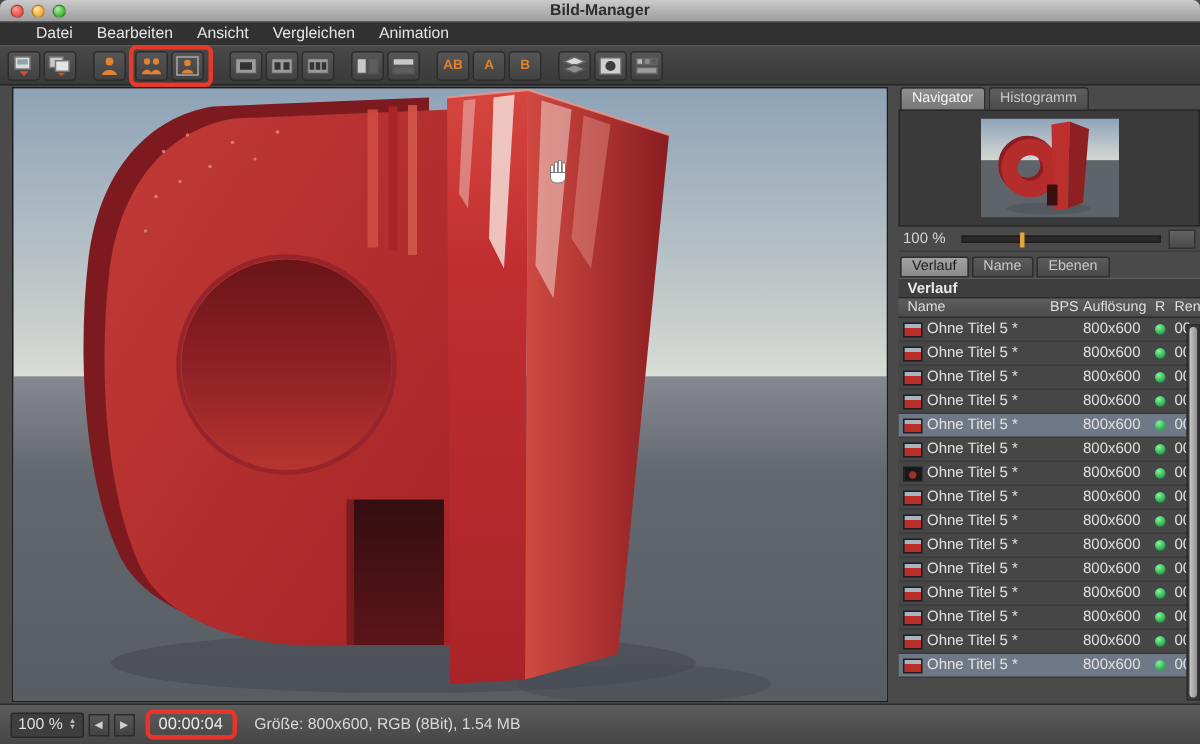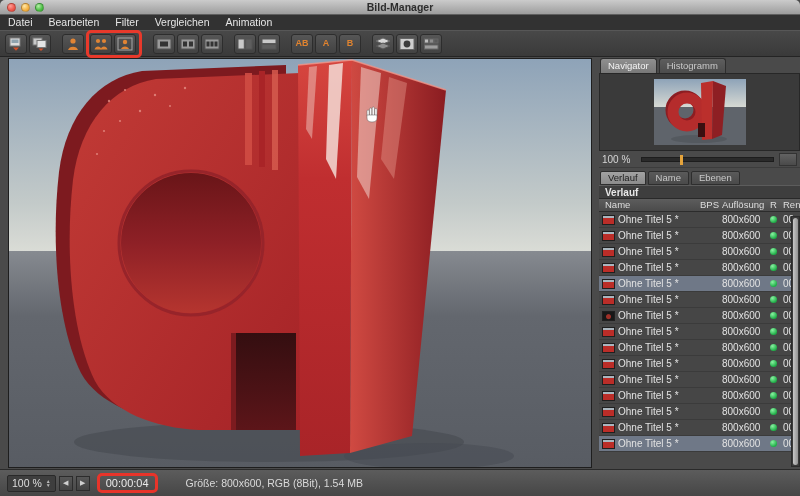--- a/index.html
+++ b/index.html
@@ -10,21 +10,21 @@
   
   .titlebar{position:absolute;top:0;left:0;right:0;height:15px;background:linear-gradient(#cbcbcb,#9d9d9d);border-bottom:1px solid #5f5f5f;border-radius:5px 5px 0 0;}
   .titlebar .title{text-align:center;font-size:10.5px;font-weight:bold;color:#2d2d2d;line-height:15px;}
   .traffic{position:absolute;left:7px;top:3px;display:flex;gap:5px;}
   .tl{width:9px;height:9px;border-radius:50%;border:1px solid rgba(0,0,0,.25);}
   .tl.red{background:radial-gradient(circle at 35% 30%,#ff9d95,#ec5347 65%);}
   .tl.yellow{background:radial-gradient(circle at 35% 30%,#ffe9a8,#f3ad3c 65%);}
   .tl.green{background:radial-gradient(circle at 35% 30%,#b6f0a8,#46ba3f 65%);}
 
   
-  .menubar{position:absolute;top:15px;left:0;right:0;height:15px;background:#323232;display:flex;align-items:center;padding-left:0;}
+  .menubar{position:absolute;top:15px;left:0;right:0;height:15px;background:#323232;display:flex;align-items:center;padding-left:16px;}
   .menu-item{font-size:10.5px;color:#e6e6e6;padding:0 8px;line-height:15px;}
 
   
   .toolbar{position:absolute;top:30px;left:0;right:0;height:27px;background:linear-gradient(#484848,#3a3a3a);border-top:1px solid #575757;border-bottom:1px solid #242424;display:flex;align-items:center;padding:0 5px;}
   .tbtn{width:22px;height:20px;background:linear-gradient(#565656,#424242);border:1px solid #2d2d2d;border-radius:3px;display:flex;align-items:center;justify-content:center;margin-right:2px;flex:none;}
   .tbgap{width:9px;flex:none;}
   .tb-annotation{display:flex;border:3px solid #e8392b;border-radius:5px;padding:1px;margin-right:2px;flex:none;}
   .tbtxt{font-size:9px;font-weight:bold;color:#e0832f;line-height:1;}
 
   
@@ -63,41 +63,41 @@
   .vscroll{position:absolute;right:0;top:159px;width:9px;bottom:2px;background:#3a3a3a;border:1px solid #2c2c2c;}
   .vthumb{position:absolute;left:1px;right:1px;top:1px;bottom:1px;border-radius:3px;background:linear-gradient(90deg,#c7c7c7,#929292);}
 
   
   .statusbar{position:absolute;left:0;right:0;bottom:0;height:27px;background:linear-gradient(#5c5c5c,#464646);border-top:1px solid #2a2a2a;display:flex;align-items:center;padding-left:7px;font-size:10.5px;color:#dedede;}
   .zoom-ctl{display:flex;align-items:center;height:17px;background:#3e3e3e;border:1px solid #292929;border-radius:2px;padding:0 4px;gap:4px;}
   .stepper{display:flex;flex-direction:column;font-size:5px;color:#b9b9b9;line-height:4.5px;}
   .play-btn{width:14px;height:15px;display:flex;align-items:center;justify-content:center;font-size:7px;color:#cfcfcf;background:linear-gradient(#575757,#434343);border:1px solid #2c2c2c;margin-left:3px;}
   .time-annotation{margin-left:7px;border:3px solid #e8342a;border-radius:5px;padding:1px 6px;background:transparent;}
   .time-text{font-size:11px;color:#e9e9e9;}
-  .size-info{margin-left:28px;color:#d9d9d9;}
+  .size-info{margin-left:12px;color:#d9d9d9;}
 </style>
 </head>
 <body>
 
 <div class="window">
 
   <div class="titlebar">
     <div class="traffic">
       <span class="tl red"></span>
       <span class="tl yellow"></span>
       <span class="tl green"></span>
     </div>
     <div class="title">Bild-Manager</div>
   </div>
 
   <div class="menubar">
 
   <span class="menu-item">Datei</span>
       <span class="menu-item">Bearbeiten</span>
-      <span class="menu-item">Filter</span>
+      <span class="menu-item">Ansicht</span>
       <span class="menu-item">Vergleichen</span>
       <span class="menu-item">Animation</span>
     </div>
 
   <div class="toolbar">
     <div class="tbtn">
       <svg width="16" height="14">
           <rect x="2" y="1" width="10" height="8" fill="#dcdcdc" stroke="#7a7a7a"></rect>
           <rect x="3.5" y="2.5" width="7" height="3.5" fill="#8fa2ad"></rect>
           <path d="M5,10.5 h6 l-3,3.2 z" fill="#d4502a"></path>

